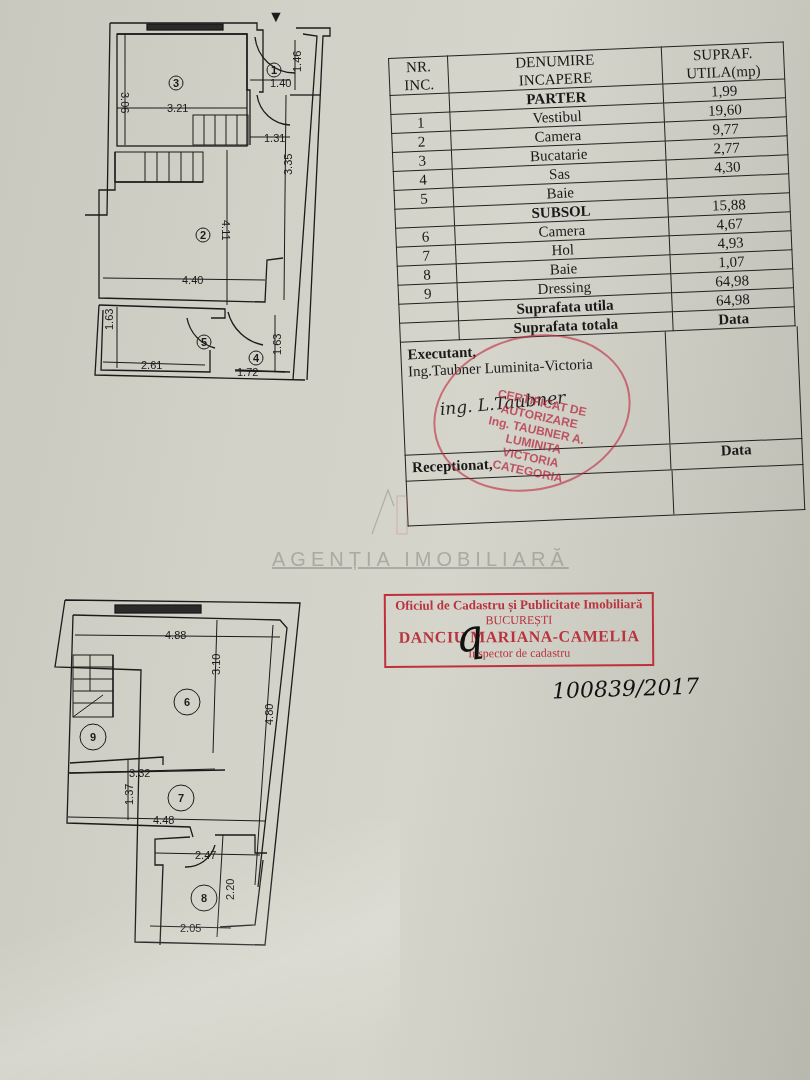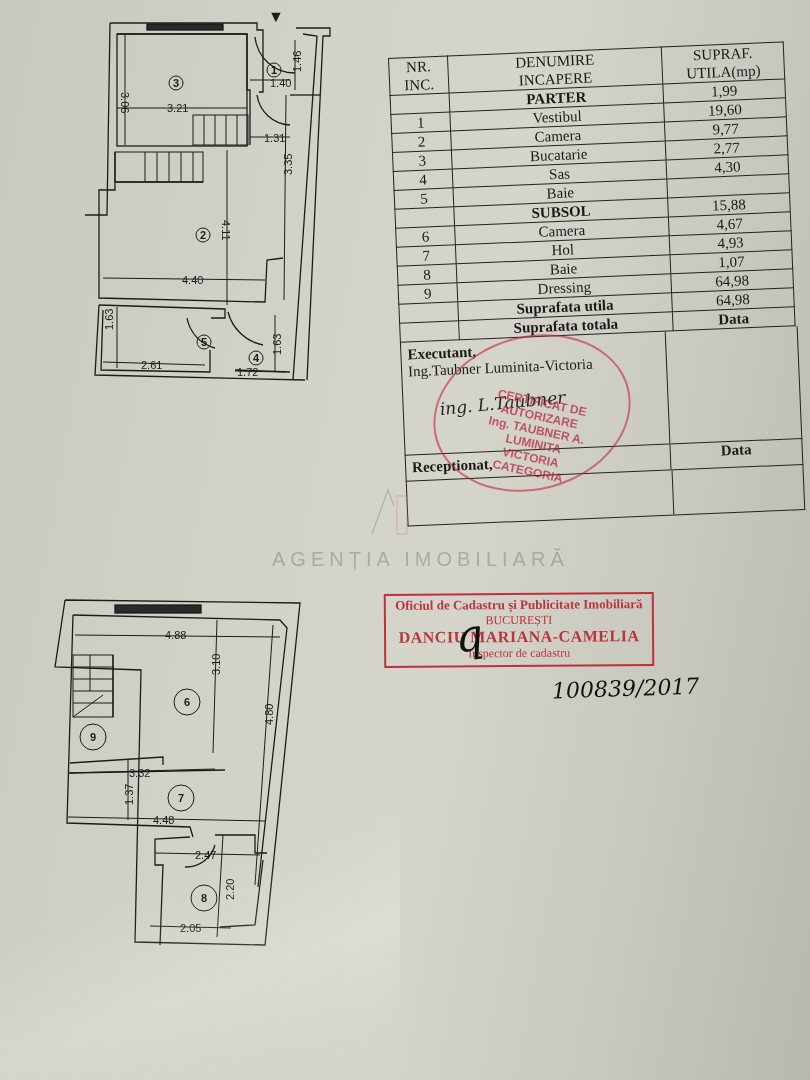--- a/index.html
+++ b/index.html
@@ -77,21 +77,21 @@
     font-family:"DejaVu Serif", serif; font-style:italic; transform:rotate(-8deg);
   }
   .reg-no {
     position:absolute; left:552px; top:676px; font-family:"DejaVu Serif", serif; font-style:italic;
     font-size:22px; color:#111; transform:rotate(-2deg);
   }
 
   
   .watermark {
     position:absolute; left:272px; top:548px; font-family:"Liberation Sans", sans-serif;
-    font-size:20px; letter-spacing:5px; color:rgba(120,120,115,0.45);
+    font-size:20px; letter-spacing:5px; color:rgba(120,120,115,0.45);text-decoration:underline;
   }
   .wm-logo {
     position:absolute; left:370px; top:486px; width:40px; height:50px;
   }
 </style>
 </head>
 <body>
 
 <div class="sheet">
 

